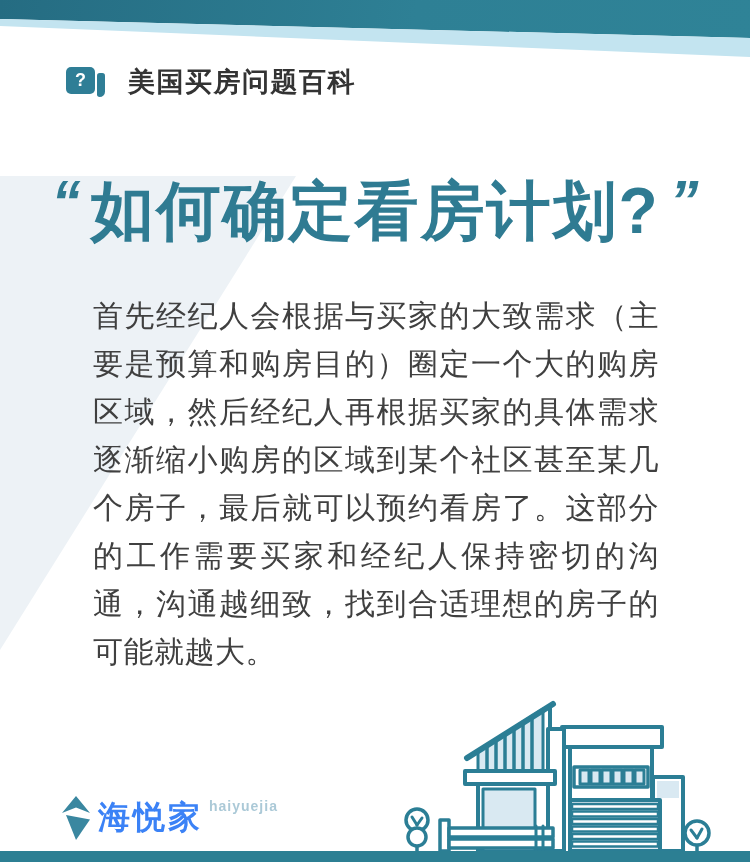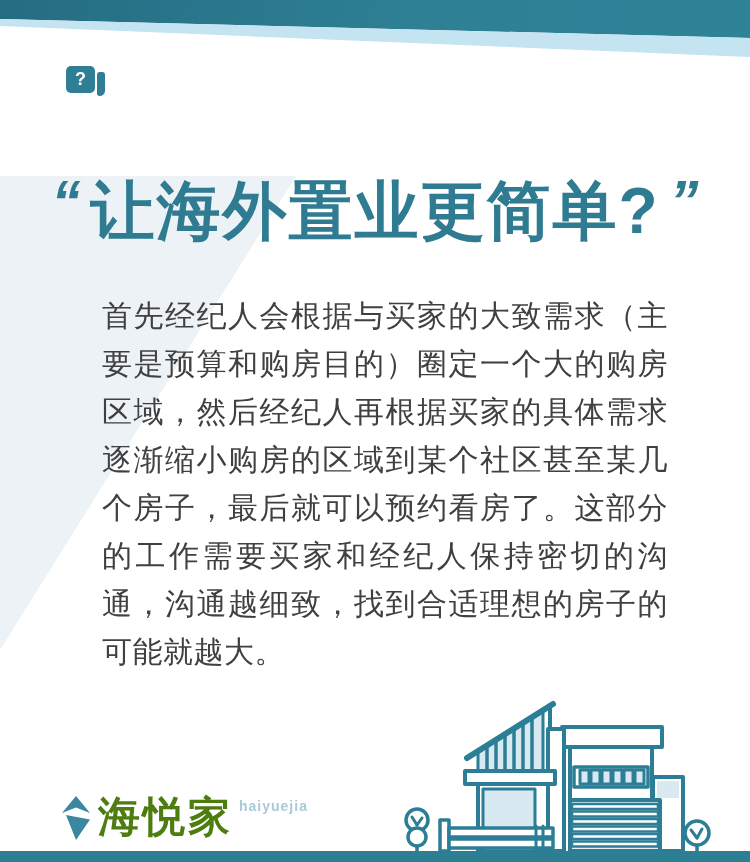--- a/index.html
+++ b/index.html
@@ -69,34 +69,34 @@
   }
   .quote.open  { transform: translateY(4px);  margin-right: 10px; }
   .quote.close { transform: translateY(4px);  margin-left: 10px; }
   .question-text {
     color: #2f7b92; font-weight: 900; font-size: 64px; line-height: 86px;
     letter-spacing: 2px; white-space: nowrap;
   }
 
   
   .body-text {
-    position: absolute; left: 102px; top: 292px; width: 566px;
+    position: absolute; left: 93px; top: 292px; width: 566px;
     font-size: 30px; line-height: 48px; color: #404040;
     text-align: justify; letter-spacing: 0.5px;
   }
 
   
   .brand {
     position: absolute; left: 62px; top: 794px;
     display: flex; align-items: flex-start;
   }
   .brand-mark { width: 28px; height: 44px; margin-top: 2px; }
   .brand-name {
     margin-left: 8px;
-    color: #4d7c0f; font-weight: 900; font-size: 42px; line-height: 46px;
+    color: #3b82f6; font-weight: 900; font-size: 32px; line-height: 46px;
     letter-spacing: 3px; white-space: nowrap;
   }
   .brand-col { margin-left: 6px; padding-top: 3px; }
   .brand-roman {
     color: #abc9d7; font-weight: bold; font-size: 14px; line-height: 19px;
     letter-spacing: 1px;
   }
   .brand-tagline {
     margin-top: 3px;
     color: #454545; font-weight: bold; font-size: 18px; line-height: 21px;
@@ -123,25 +123,26 @@
   <div class="banner-dark"></div>
   <div class="banner-light"></div>
 
   <div class="header">
     <div class="qbook">
       <div class="qbook-square">
         <span>?</span>
       </div>
       <div class="qbook-curl"></div>
     </div>
+    <div class="header-title">美国买房问题百科</div>
   </div>
 
   <div class="question">
     <span class="quote open">“</span>
-    <span class="question-text">让海外置业更简单?</span>
+    <span class="question-text">如何确定看房计划?</span>
     <span class="quote close">”</span>
   </div>
 
   <div class="body-text">首先经纪人会根据与买家的大致需求（主要是预算和购房目的）圈定一个大的购房区域，然后经纪人再根据买家的具体需求逐渐缩小购房的区域到某个社区甚至某几个房子，最后就可以预约看房了。这部分的工作需要买家和经纪人保持密切的沟通，沟通越细致，找到合适理想的房子的可能就越大。</div>
 
   <div class="brand">
     <svg class="brand-mark" viewBox="0 0 28 44">
       <polygon points="14,0 28,17 14,11.5 0,17" fill="#3a87a0"></polygon>
       <polygon points="4,19 28,23.5 14,44" fill="#3a87a0"></polygon>
     </svg>

